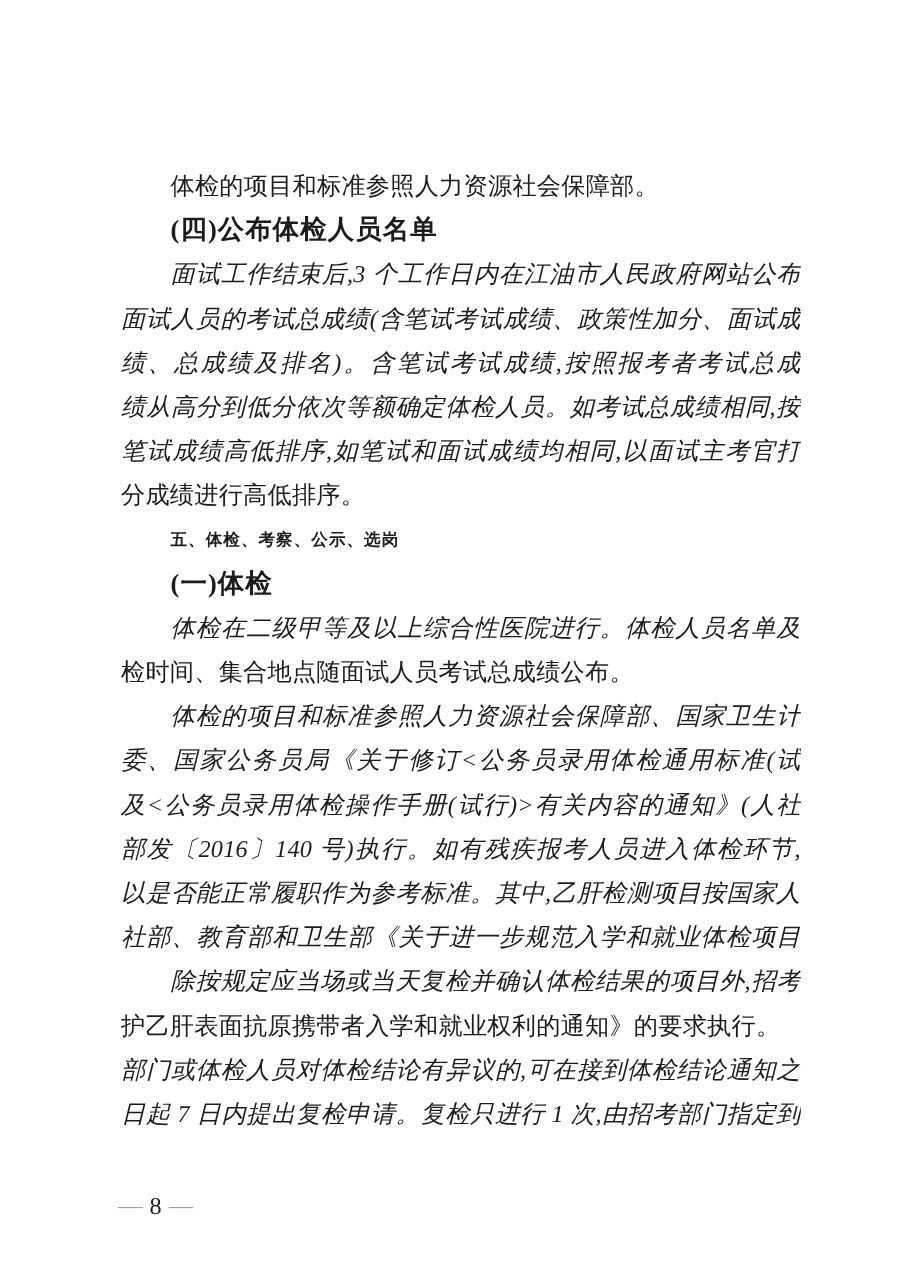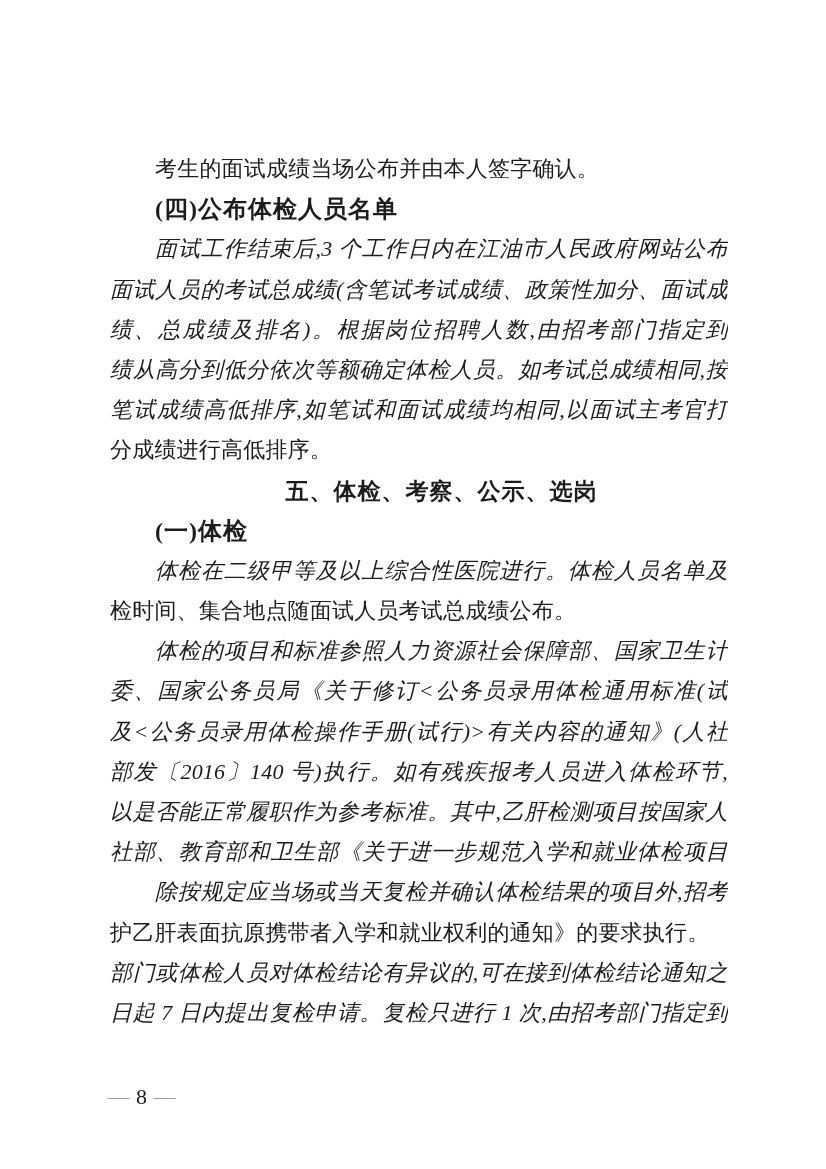--- a/index.html
+++ b/index.html
@@ -37,23 +37,22 @@
     text-justify: inter-character;
     overflow: hidden;
     font-style: italic;
   }
   
   .indent { text-indent: 45px; }
   
   .h-main {
     font-family: "Liberation Sans", "DejaVu Sans", sans-serif;
     font-weight: bold;
-    font-size: 23px;
+    font-size: 15px;
     letter-spacing: 1px;
-    text-align: center;
   }
   
   .h-sub {
     font-weight: bold;
     font-size: 24px;
     letter-spacing: 1px;
   }
   .page-footer {
     position: absolute;
     left: 110px;
@@ -73,25 +72,25 @@
     color: #1c1c1c;
     font-size: 22px;
   }
 </style>
 </head>
 <body>
 
 <div class="page">
 
   <main class="text-block">
-    <p class="line indent">考生的面试成绩当场公布并由本人签字确认。</p>
+    <p class="line indent">体检的项目和标准参照人力资源社会保障部。</p>
     <p class="line indent h-sub">(四)公布体检人员名单</p>
     <p class="line indent full">面试工作结束后,3 个工作日内在江油市人民政府网站公布</p>
     <p class="line full">面试人员的考试总成绩(含笔试考试成绩、政策性加分、面试成</p>
-    <p class="line full">绩、总成绩及排名)。根据岗位招聘人数,由招考部门指定到</p>
+    <p class="line full">绩、总成绩及排名)。含笔试考试成绩,按照报考者考试总成</p>
     <p class="line full">绩从高分到低分依次等额确定体检人员。如考试总成绩相同,按</p>
     <p class="line full">笔试成绩高低排序,如笔试和面试成绩均相同,以面试主考官打</p>
     <p class="line">分成绩进行高低排序。</p>
     <p class="line indent h-main">五、体检、考察、公示、选岗</p>
     <p class="line indent h-sub">(一)体检</p>
     <p class="line indent full">体检在二级甲等及以上综合性医院进行。体检人员名单及体</p>
     <p class="line">检时间、集合地点随面试人员考试总成绩公布。</p>
     <p class="line indent full">体检的项目和标准参照人力资源社会保障部、国家卫生计生</p>
     <p class="line full">委、国家公务员局《关于修订&lt;公务员录用体检通用标准(试行)&gt;</p>
     <p class="line full">及&lt;公务员录用体检操作手册(试行)&gt;有关内容的通知》(人社</p>

